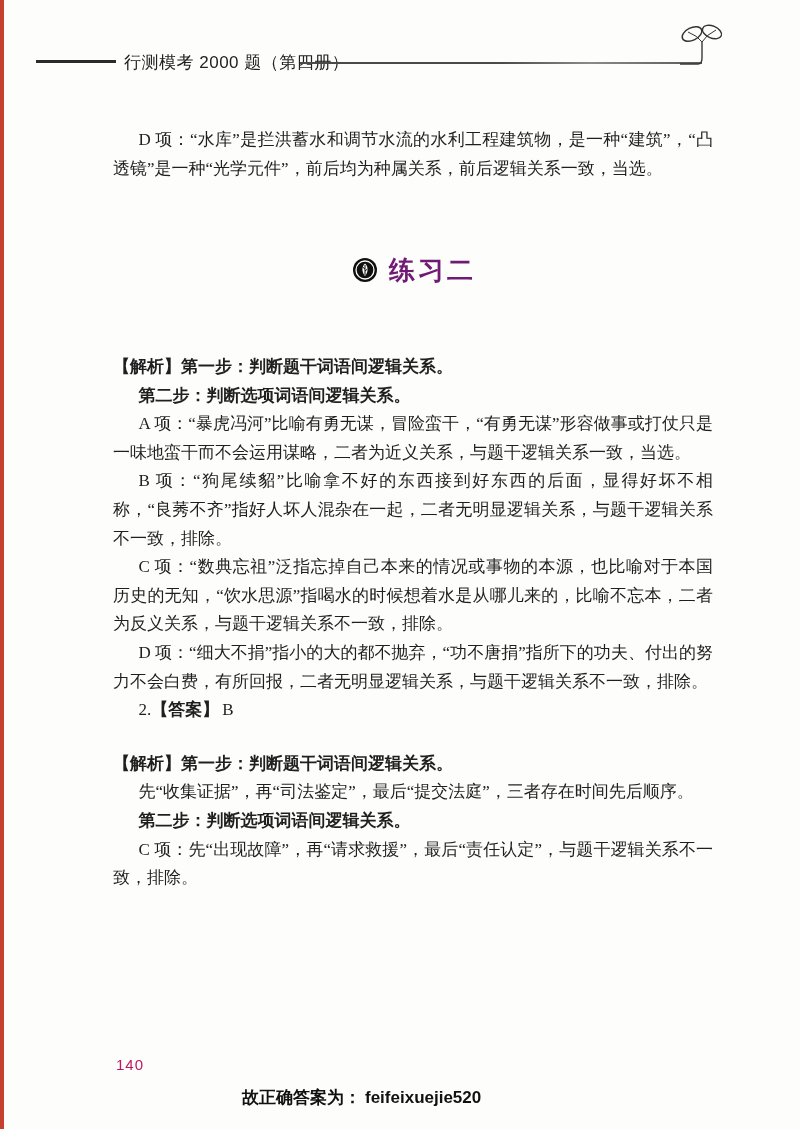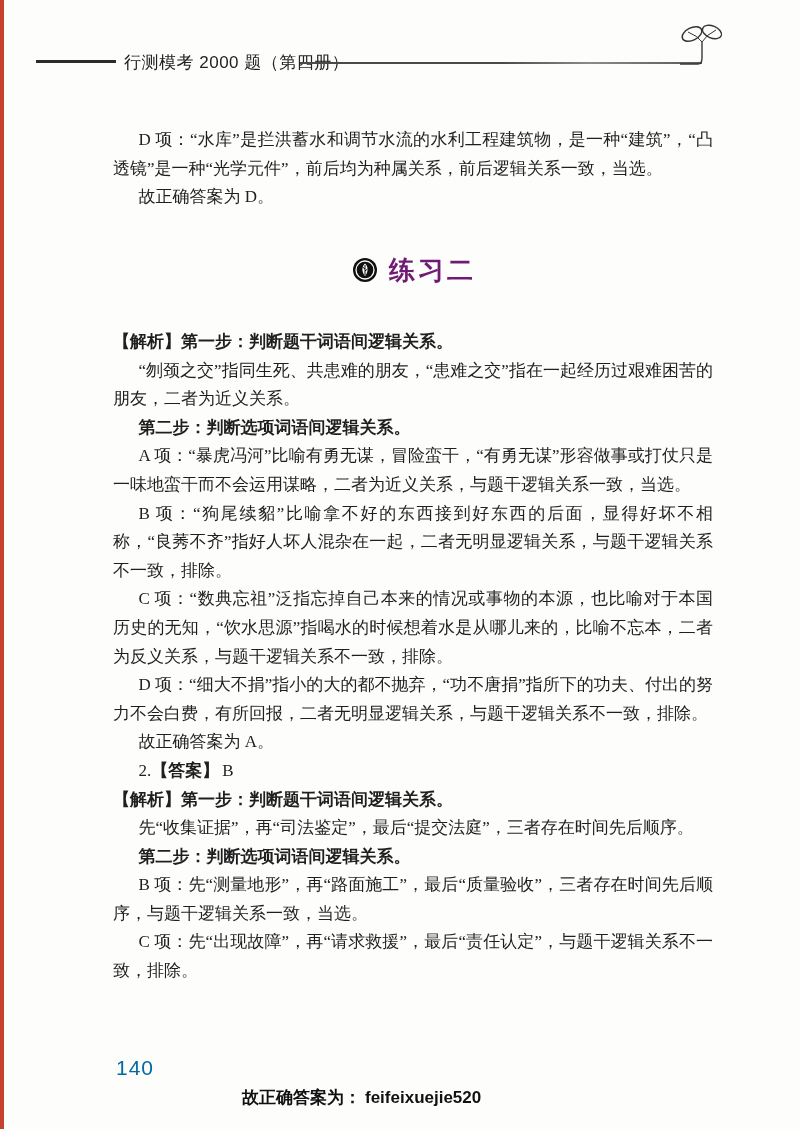--- a/index.html
+++ b/index.html
@@ -21,39 +21,39 @@
     position:absolute;left:300px;top:62px;width:402px;height:2px;
     background:linear-gradient(to right,#4a4a4a 0%,#4a4a4a 50%,#8a8a8a 72%,#5a5a5a 100%);
   }
   .sprout{position:absolute;left:674px;top:22px;}
   
   .textcol{position:absolute;left:113px;width:600px;
     font-size:17px;line-height:28.6px;text-align:justify;}
   .block1{top:126px;}
   .answers{top:328px;}
   .para{margin:0;text-indent:1.5em;}
-  .para.noindent{text-indent:0;}
+  .para.noindent{text-indent:0;margin-top:25px;}
   .b{font-weight:700;}
   .hei{font-family:"Liberation Sans","DejaVu Sans",sans-serif;font-weight:700;}
   .ansval{margin-left:3px;}
   
   .section-head{
     position:absolute;top:252px;left:0;width:800px;height:36px;
     display:flex;align-items:center;justify-content:center;gap:11px;
     transform:translateX(14px);
   }
   .section-title{
     font-family:"Liberation Sans","DejaVu Sans",sans-serif;
     font-weight:700;font-size:26px;letter-spacing:3px;color:#701a75;white-space:nowrap;
   }
   
   .pagenum{
     position:absolute;left:116px;top:1056px;
     font-family:"Liberation Sans","DejaVu Sans",sans-serif;
-    font-size:21px;letter-spacing:1px;color:#0369a1;
+    font-size:15px;letter-spacing:1px;color:#be185d;
   }
   .footer{
     position:absolute;left:242px;top:1086px;white-space:nowrap;
     font-family:"Liberation Sans","DejaVu Sans",sans-serif;
     font-weight:700;font-size:17px;color:#111;
   }
   .footer .handle{margin-left:4px;}
 </style>
 </head>
 <body>
@@ -65,48 +65,44 @@
 <div class="hdr-rule-right"></div>
 <svg class="sprout" width="56" height="44" viewBox="0 0 56 44">
   <path d="M6 42 H24 Q28 42 28 36 V20" fill="none" stroke="#3a3a3a" stroke-width="1.4"></path>
   <ellipse cx="18" cy="12" rx="10.5" ry="6.2" transform="rotate(-26 18 12)" fill="#fdfdfc" stroke="#333" stroke-width="1.4"></ellipse>
   <ellipse cx="38" cy="10" rx="10" ry="6" transform="rotate(22 38 10)" fill="#fdfdfc" stroke="#333" stroke-width="1.4"></ellipse>
   <path d="M28 20 Q24 14 14 10 M28 20 Q32 13 42 8" fill="none" stroke="#333" stroke-width="1"></path>
 </svg>
 
 <div class="textcol block1">
   <p class="para">D 项：“水库”是拦洪蓄水和调节水流的水利工程建筑物，是一种“建筑”，“凸透镜”是一种“光学元件”，前后均为种属关系，前后逻辑关系一致，当选。</p>
-  <p class="para">故正确答案为 D。</p>
 </div>
 
 <div class="section-head">
   <svg width="26" height="26" viewBox="0 0 26 26">
     <circle cx="13" cy="13" r="12" fill="#101010"></circle>
     <circle cx="13" cy="13" r="9" fill="none" stroke="#fdfdfc" stroke-width="1.3"></circle>
     <path d="M13 6.5 C9.5 9.5 9.5 15 13 19 C16.5 15 16.5 9.5 13 6.5 Z" fill="#fdfdfc"></path>
     <path d="M13 8 V18 M13 12 L10.5 10 M13 14 L15.5 12" stroke="#101010" stroke-width="1" fill="none"></path>
   </svg>
   <span class="section-title">练习二</span>
 </div>
 
 <div class="textcol answers">
 
   <p class="para noindent"><span class="b">【解析】</span><span class="hei">第一步：判断题干词语间逻辑关系。</span></p>
-  <p class="para">“刎颈之交”指同生死、共患难的朋友，“患难之交”指在一起经历过艰难困苦的朋友，二者为近义关系。</p>
   <p class="para hei">第二步：判断选项词语间逻辑关系。</p>
   <p class="para">A 项：“暴虎冯河”比喻有勇无谋，冒险蛮干，“有勇无谋”形容做事或打仗只是一味地蛮干而不会运用谋略，二者为近义关系，与题干逻辑关系一致，当选。</p>
   <p class="para">B 项：“狗尾续貂”比喻拿不好的东西接到好东西的后面，显得好坏不相称，“良莠不齐”指好人坏人混杂在一起，二者无明显逻辑关系，与题干逻辑关系不一致，排除。</p>
   <p class="para">C 项：“数典忘祖”泛指忘掉自己本来的情况或事物的本源，也比喻对于本国历史的无知，“饮水思源”指喝水的时候想着水是从哪儿来的，比喻不忘本，二者为反义关系，与题干逻辑关系不一致，排除。</p>
   <p class="para">D 项：“细大不捐”指小的大的都不抛弃，“功不唐捐”指所下的功夫、付出的努力不会白费，有所回报，二者无明显逻辑关系，与题干逻辑关系不一致，排除。</p>
-  <p class="para">故正确答案为 A。</p>
 
   <p class="para"><span>2.</span><span class="b">【答案】</span><span class="ansval">B</span></p>
   <p class="para noindent"><span class="b">【解析】</span><span class="hei">第一步：判断题干词语间逻辑关系。</span></p>
   <p class="para">先“收集证据”，再“司法鉴定”，最后“提交法庭”，三者存在时间先后顺序。</p>
   <p class="para hei">第二步：判断选项词语间逻辑关系。</p>
-  <p class="para">B 项：先“测量地形”，再“路面施工”，最后“质量验收”，三者存在时间先后顺序，与题干逻辑关系一致，当选。</p>
   <p class="para">C 项：先“出现故障”，再“请求救援”，最后“责任认定”，与题干逻辑关系不一致，排除。</p>
 </div>
 
 <div class="pagenum">140</div>
 <div class="footer">
   <span>故正确答案为：</span><span class="handle">feifeixuejie520</span>
 </div>
 
 </body></html>

